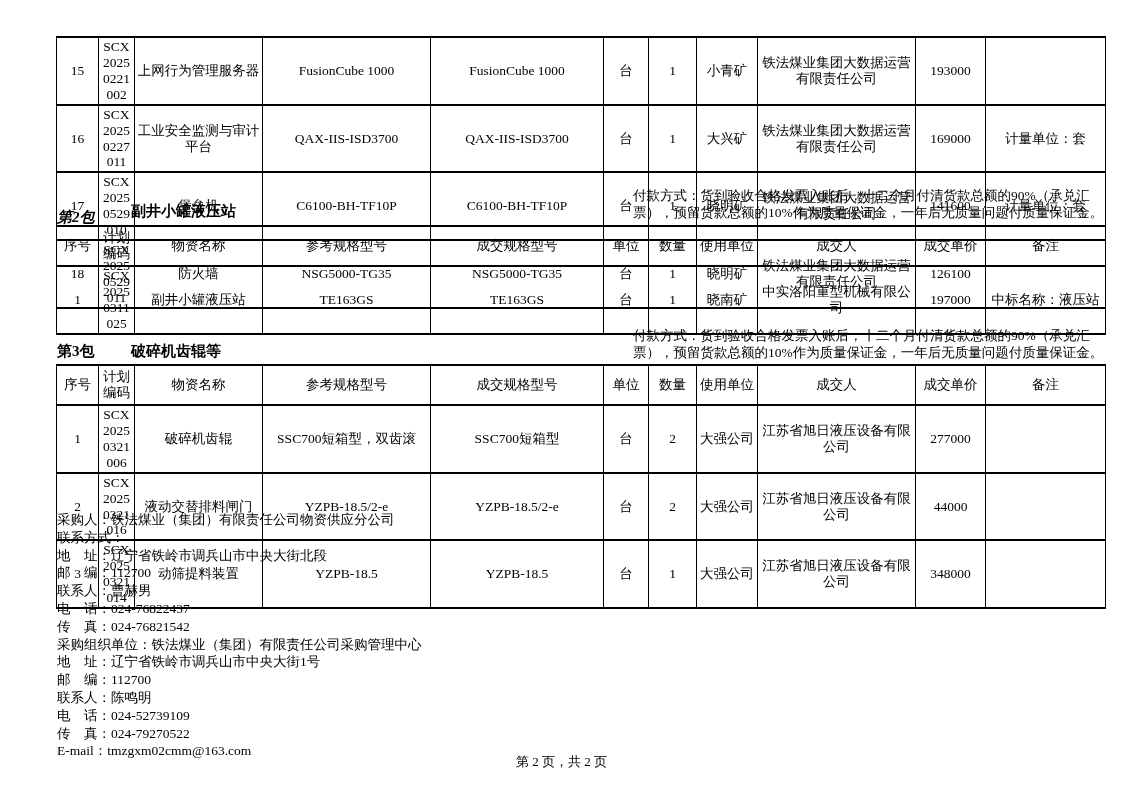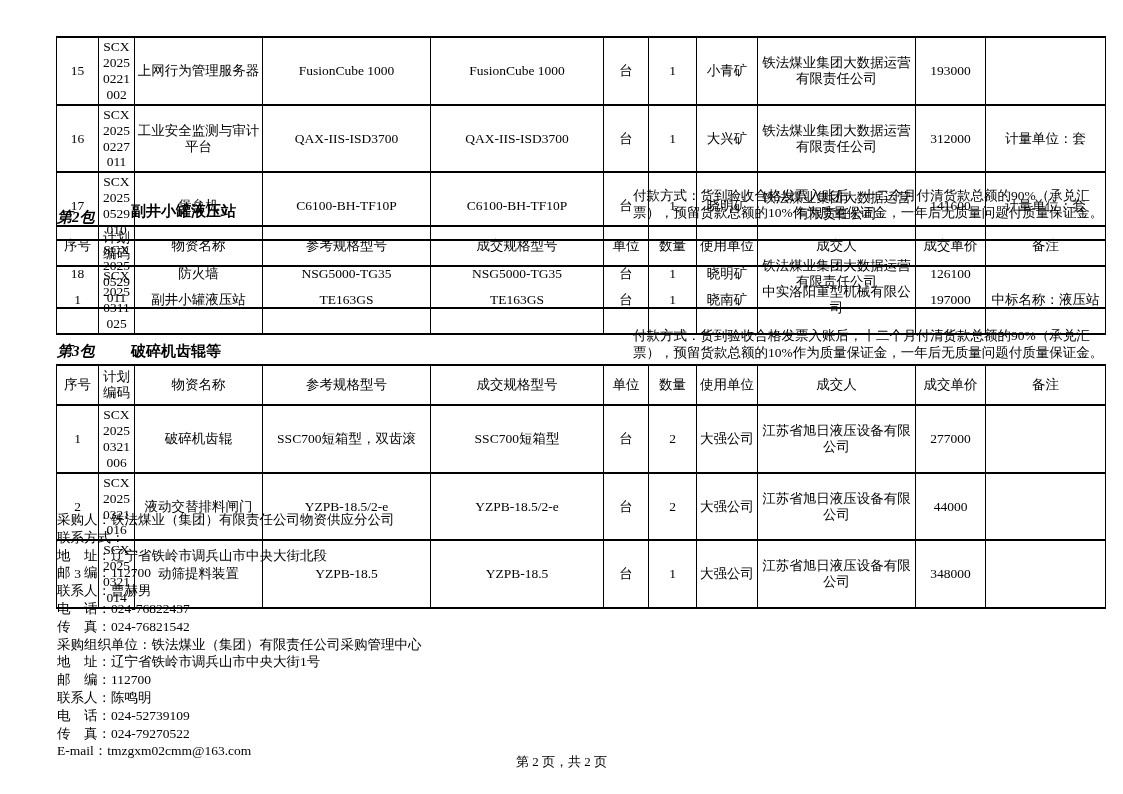--- a/index.html
+++ b/index.html
@@ -72,21 +72,21 @@
     <tr style="height:40px">
       <td>16</td>
       <td class="code">SCX20250227011</td>
       <td>工业安全监测与审计平台</td>
       <td>QAX-IIS-ISD3700</td>
       <td>QAX-IIS-ISD3700</td>
       <td>台</td>
       <td>1</td>
       <td>大兴矿</td>
       <td>铁法煤业集团大数据运营有限责任公司</td>
-      <td>312000</td>
+      <td>169000</td>
       <td>计量单位：套</td>
     </tr>
     <tr style="height:32px">
       <td>17</td>
       <td class="code">SCX20250529010</td>
       <td>堡垒机</td>
       <td>C6100-BH-TF10P</td>
       <td>C6100-BH-TF10P</td>
       <td>台</td>
       <td>1</td>
@@ -152,21 +152,21 @@
       <td>台</td>
       <td>1</td>
       <td>晓南矿</td>
       <td>中实洛阳重型机械有限公司</td>
       <td>197000</td>
       <td>中标名称：液压站</td>
     </tr>
   </tbody>
 </table>
 
-<div class="section-label" style="top:342px;font-style:italic;">第3包</div>
+<div class="section-label" style="top:342px;">第3包</div>
 <div class="section-title" style="top:342px;">破碎机齿辊等</div>
 <div class="payment-note" style="top:327px;">付款方式：货到验收合格发票入账后，十二个月付清货款总额的90%（承兑汇票），预留货款总额的10%作为质量保证金，一年后无质量问题付质量保证金。</div>
 
 <table class="doc-table" style="top:364px;width:1049px;">
   <colgroup>
     <col style="width:42px">
       <col style="width:36px">
       <col style="width:128px">
       <col style="width:168px">
     <col style="width:173px">

